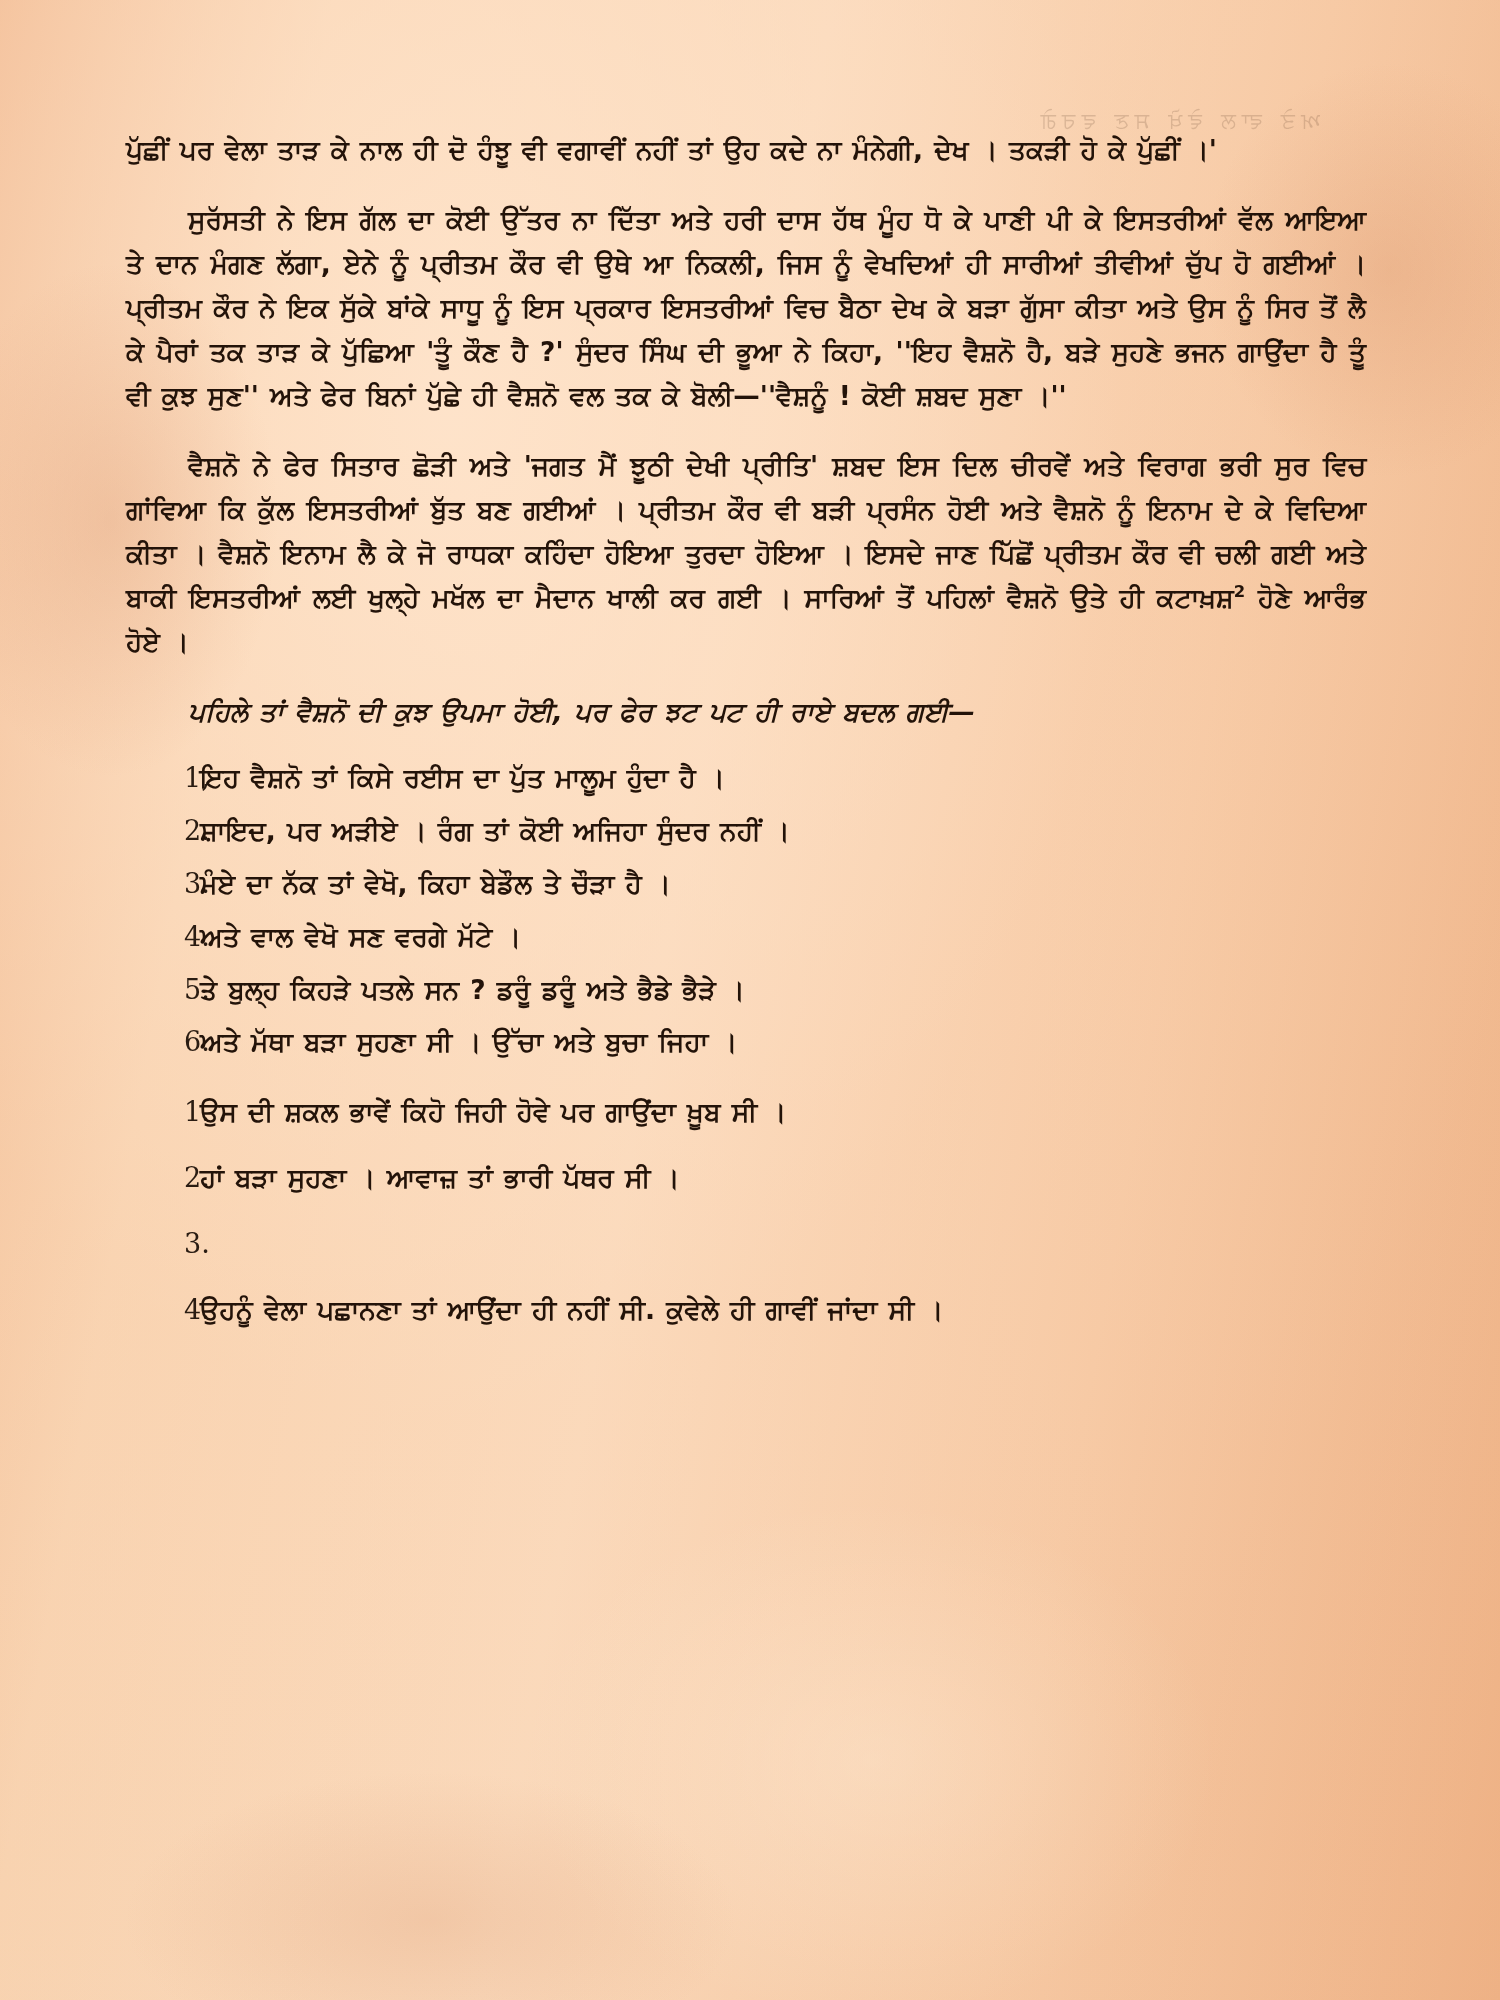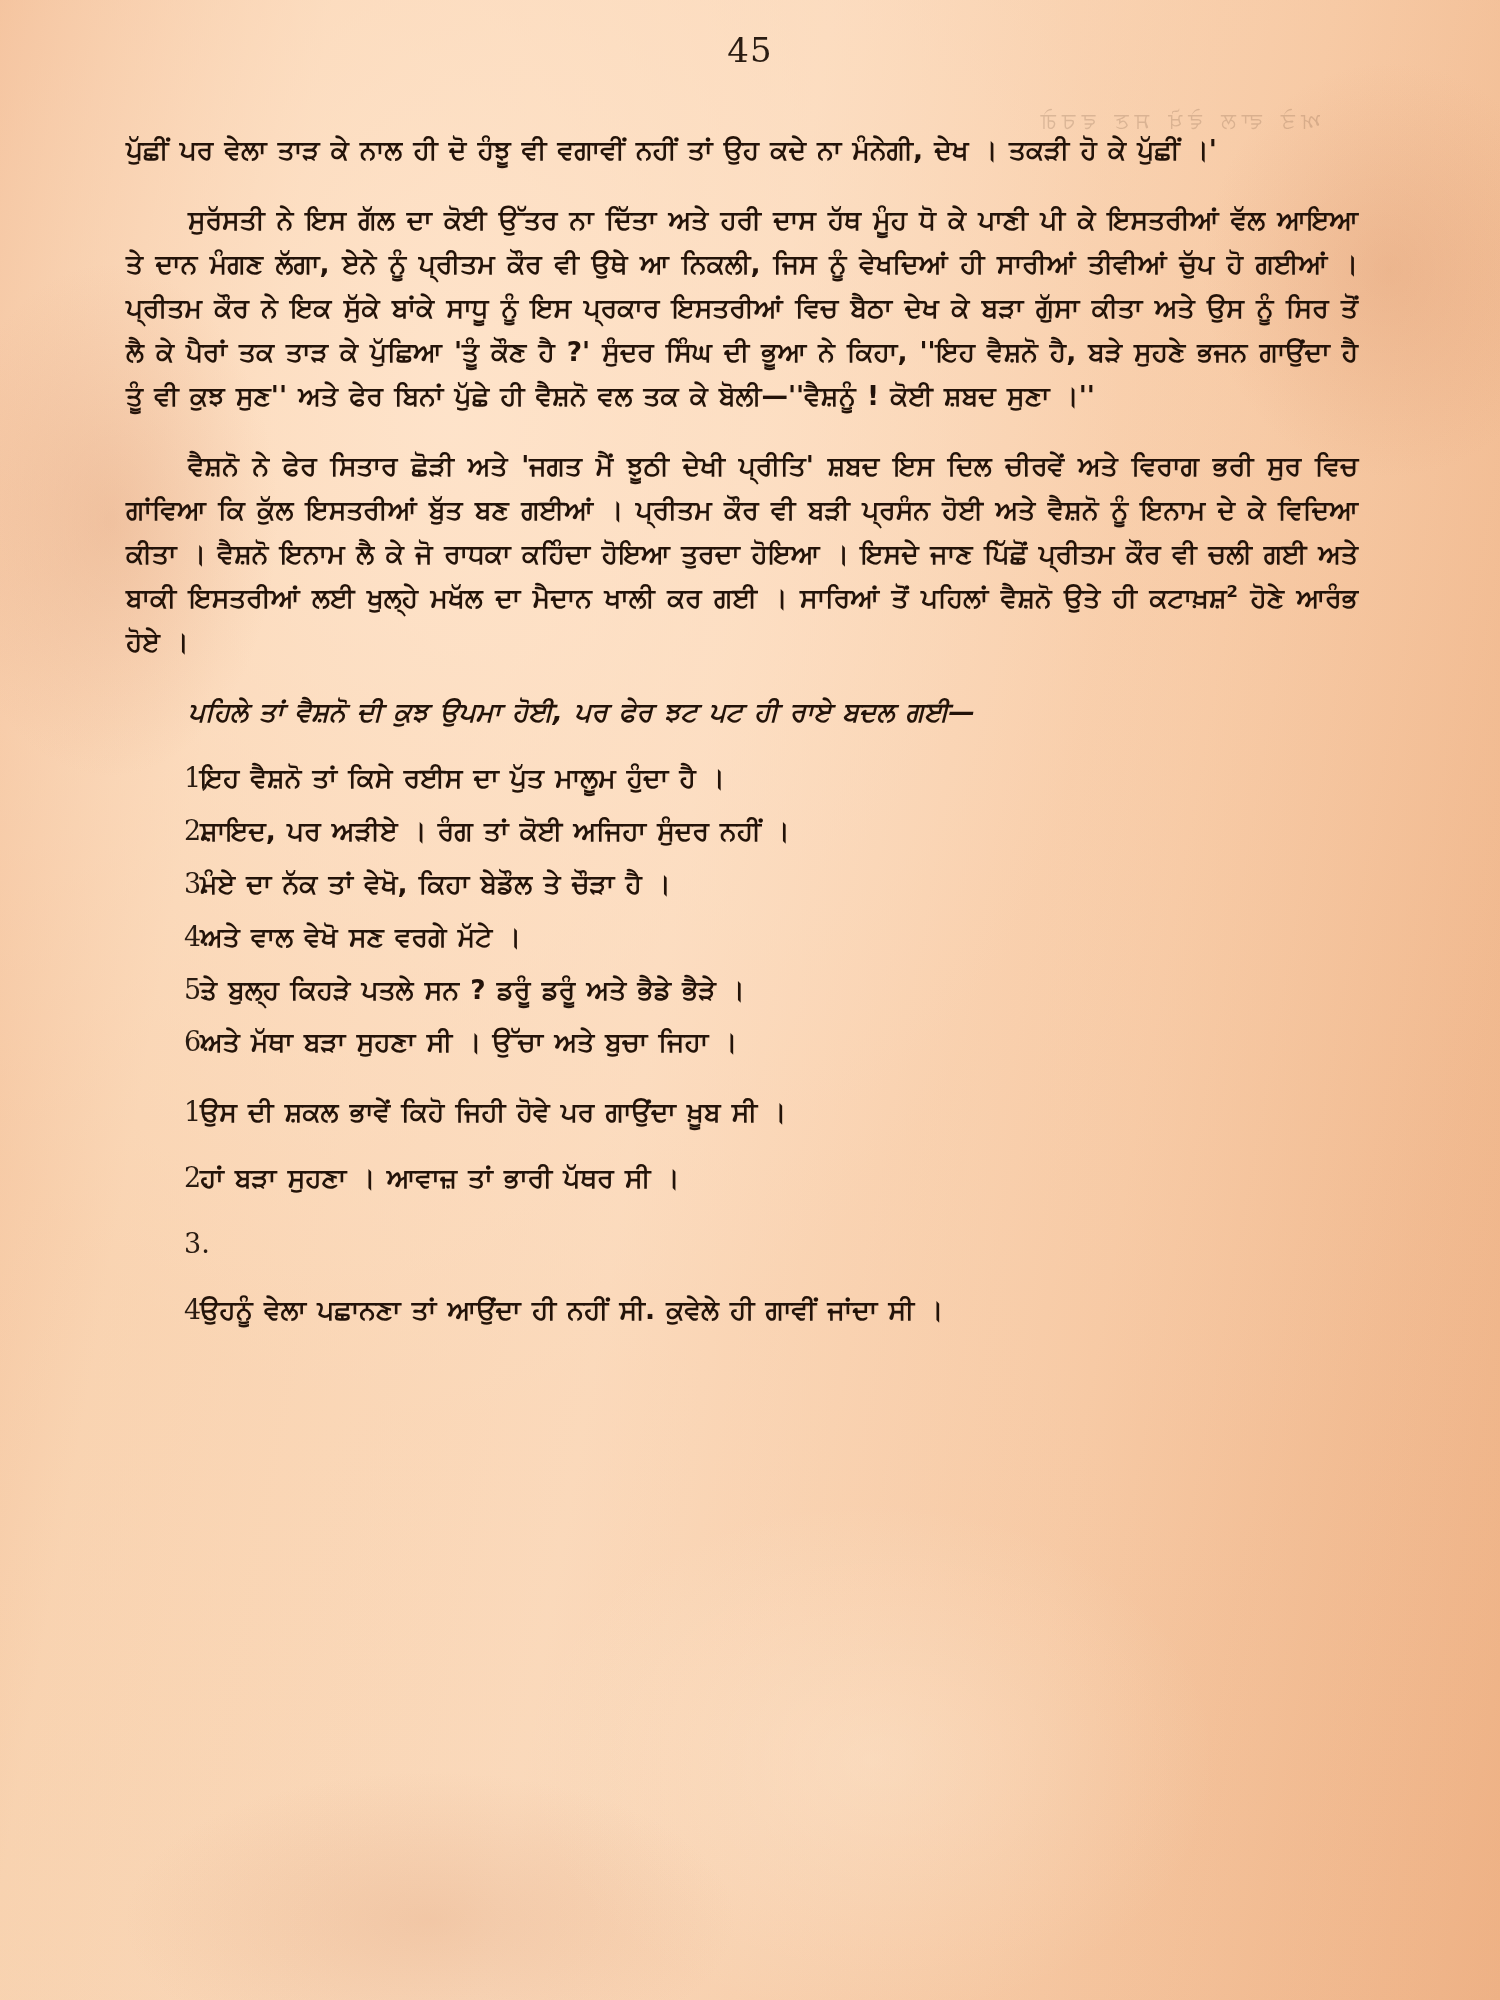--- a/index.html
+++ b/index.html
@@ -58,21 +58,21 @@
   }
 
   .text-col {
     position: absolute;
     left: 126px;
     top: 128px;
     width: 1248px;
   }
 
   p.para {
-    margin: 0 16px 26px 0;
+    margin: 0 8px 26px 0;
     font-family: "DejaVu Sans", sans-serif;
     font-size: 26.5px;
     line-height: 1.66;
     color: #231309;
     text-align: justify;
     text-justify: inter-word;
     word-spacing: 2px;
     font-weight: 600;
   }
   p.para.indent { text-indent: 62px; }
@@ -136,21 +136,20 @@
 <body>
 
 <div class="page">
   <div class="blotch b1"></div>
   <div class="blotch b2"></div>
   <div class="blotch b3"></div>
   <div class="blotch b4"></div>
 
   <div class="content">
 
-    <div class="folio">45</div>
 
     <div class="showthrough">ਅਤੇ ਵਾਲ ਵੇਖੋ ਸਣ ਵਰਗੇ</div>
 
     <div class="text-col">
 
       <p class="para">ਪੁੱਛੀਂ ਪਰ ਵੇਲਾ ਤਾੜ ਕੇ ਨਾਲ ਹੀ ਦੋ ਹੰਝੂ ਵੀ ਵਗਾਵੀਂ ਨਹੀਂ ਤਾਂ ਉਹ ਕਦੇ ਨਾ ਮੰਨੇਗੀ, ਦੇਖ । ਤਕੜੀ ਹੋ ਕੇ ਪੁੱਛੀਂ ।'</p>
 
       <p class="para indent">ਸੁਰੱਸਤੀ ਨੇ ਇਸ ਗੱਲ ਦਾ ਕੋਈ ਉੱਤਰ ਨਾ ਦਿੱਤਾ ਅਤੇ ਹਰੀ ਦਾਸ ਹੱਥ ਮੂੰਹ ਧੋ ਕੇ ਪਾਣੀ ਪੀ ਕੇ ਇਸਤਰੀਆਂ ਵੱਲ ਆਇਆ ਤੇ ਦਾਨ ਮੰਗਣ ਲੱਗਾ, ਏਨੇ ਨੂੰ ਪ੍ਰੀਤਮ ਕੌਰ ਵੀ ਉਥੇ ਆ ਨਿਕਲੀ, ਜਿਸ ਨੂੰ ਵੇਖਦਿਆਂ ਹੀ ਸਾਰੀਆਂ ਤੀਵੀਆਂ ਚੁੱਪ ਹੋ ਗਈਆਂ । ਪ੍ਰੀਤਮ ਕੌਰ ਨੇ ਇਕ ਸੁੱਕੇ ਬਾਂਕੇ ਸਾਧੂ ਨੂੰ ਇਸ ਪ੍ਰਕਾਰ ਇਸਤਰੀਆਂ ਵਿਚ ਬੈਠਾ ਦੇਖ ਕੇ ਬੜਾ ਗੁੱਸਾ ਕੀਤਾ ਅਤੇ ਉਸ ਨੂੰ ਸਿਰ ਤੋਂ ਲੈ ਕੇ ਪੈਰਾਂ ਤਕ ਤਾੜ ਕੇ ਪੁੱਛਿਆ 'ਤੂੰ ਕੌਣ ਹੈ ?' ਸੁੰਦਰ ਸਿੰਘ ਦੀ ਭੂਆ ਨੇ ਕਿਹਾ, ''ਇਹ ਵੈਸ਼ਨੋ ਹੈ, ਬੜੇ ਸੁਹਣੇ ਭਜਨ ਗਾਉਂਦਾ ਹੈ ਤੂੰ ਵੀ ਕੁਝ ਸੁਣ'' ਅਤੇ ਫੇਰ ਬਿਨਾਂ ਪੁੱਛੇ ਹੀ ਵੈਸ਼ਨੋ ਵਲ ਤਕ ਕੇ ਬੋਲੀ—''ਵੈਸ਼ਨੂੰ ! ਕੋਈ ਸ਼ਬਦ ਸੁਣਾ ।''</p>
 
       <p class="para indent"><span>ਵੈਸ਼ਨੋ ਨੇ ਫੇਰ ਸਿਤਾਰ ਛੋੜੀ ਅਤੇ 'ਜਗਤ ਮੈਂ ਝੂਠੀ ਦੇਖੀ ਪ੍ਰੀਤਿ' ਸ਼ਬਦ ਇਸ ਦਿਲ ਚੀਰਵੇਂ ਅਤੇ ਵਿਰਾਗ ਭਰੀ ਸੁਰ ਵਿਚ ਗਾਂਵਿਆ ਕਿ ਕੁੱਲ ਇਸਤਰੀਆਂ ਬੁੱਤ ਬਣ ਗਈਆਂ । ਪ੍ਰੀਤਮ ਕੌਰ ਵੀ ਬੜੀ ਪ੍ਰਸੰਨ ਹੋਈ ਅਤੇ ਵੈਸ਼ਨੋ ਨੂੰ ਇਨਾਮ ਦੇ ਕੇ ਵਿਦਿਆ ਕੀਤਾ । ਵੈਸ਼ਨੋ ਇਨਾਮ ਲੈ ਕੇ ਜੋ ਰਾਧਕਾ ਕਹਿੰਦਾ ਹੋਇਆ ਤੁਰਦਾ ਹੋਇਆ । ਇਸਦੇ ਜਾਣ ਪਿੱਛੋਂ ਪ੍ਰੀਤਮ ਕੌਰ ਵੀ ਚਲੀ ਗਈ ਅਤੇ ਬਾਕੀ ਇਸਤਰੀਆਂ ਲਈ ਖੁਲ੍ਹੇ ਮਖੱਲ ਦਾ ਮੈਦਾਨ ਖਾਲੀ ਕਰ ਗਈ । ਸਾਰਿਆਂ ਤੋਂ ਪਹਿਲਾਂ ਵੈਸ਼ਨੋ ਉਤੇ ਹੀ ਕਟਾਖ਼ਸ਼</span><sup>2</sup><span> ਹੋਣੇ ਆਰੰਭ ਹੋਏ ।</span></p>

